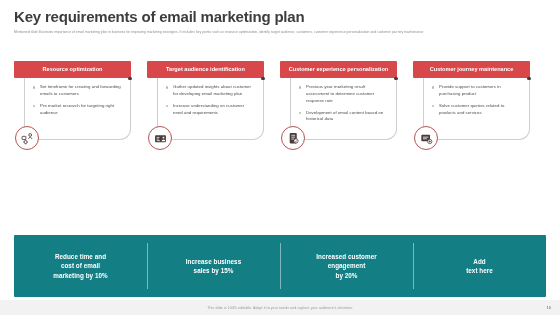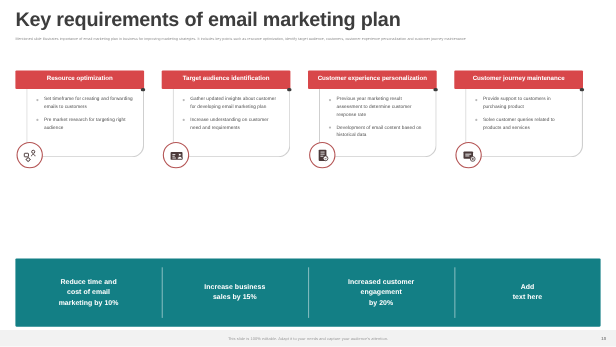--- a/index.html
+++ b/index.html
@@ -15,21 +15,21 @@
     background:#ffffff;
     display:flex;flex-direction:column;
   }
 
   
   .header{
     padding:9px 14px 4px 14px;
     flex:0 0 auto;
   }
   .title{
-    font-size:18px;
+    font-size:15px;
     font-weight:700;
     color:#3d3d3d;
     letter-spacing:-0.2px;
     line-height:1.1;
     margin:0 0 4px 0;
     white-space:nowrap;
   }
   .subtitle{
     font-size:3.3px;
     line-height:1.55;

